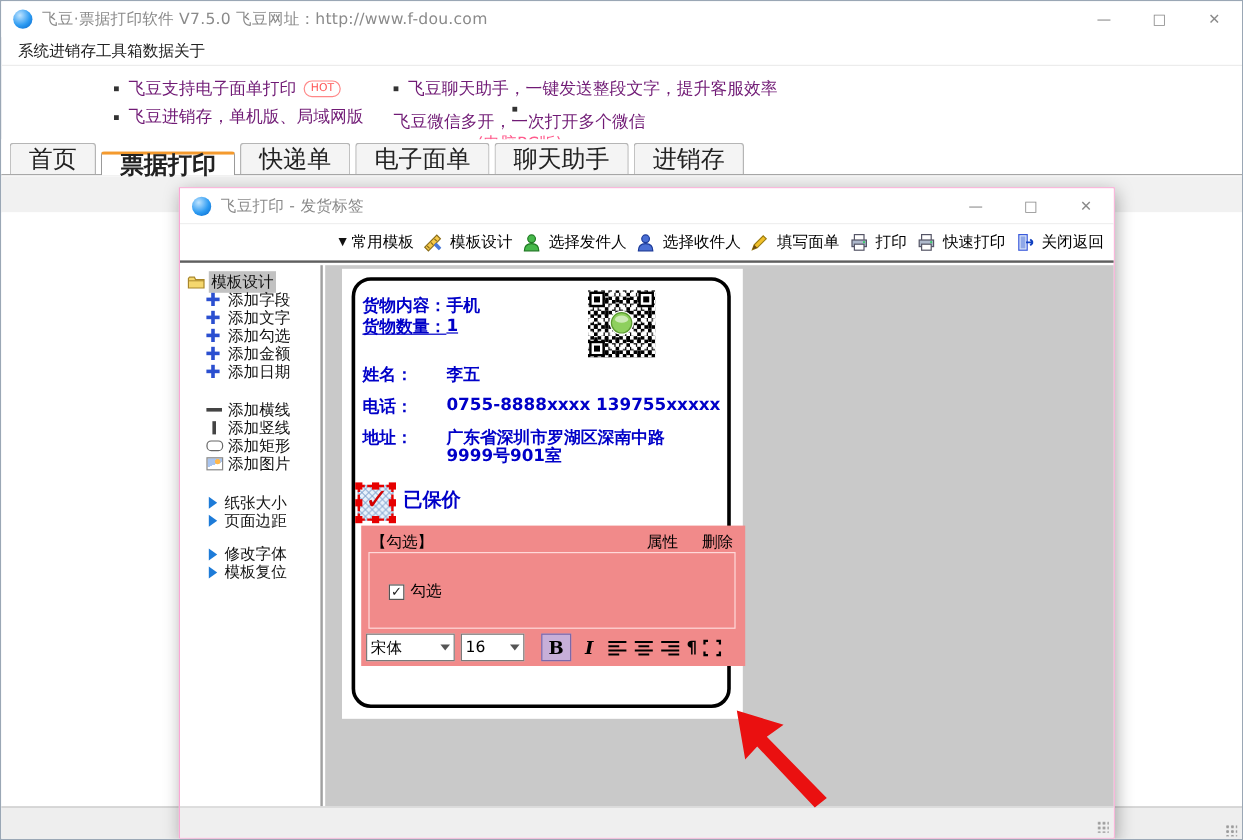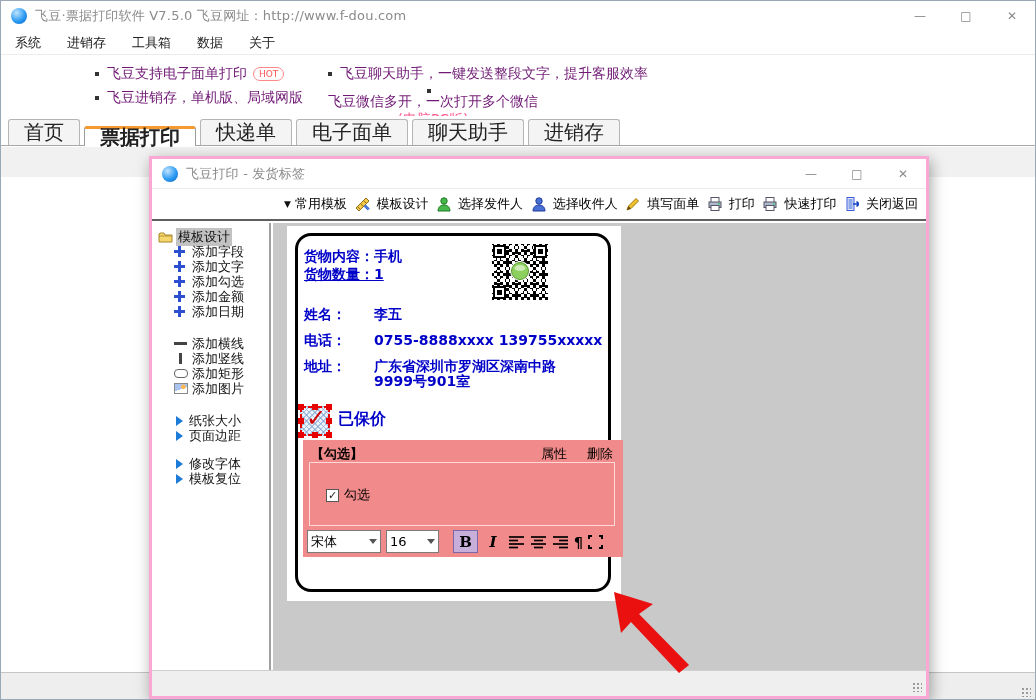--- a/index.html
+++ b/index.html
@@ -9,21 +9,21 @@
 
   
   .titlebar { position:absolute; left:0; top:0; width:100%; height:30px; background:#fff; display:flex; align-items:center; }
   .app-icon { width:16px; height:16px; border-radius:50%; margin:0 8px 0 10px;
       background:radial-gradient(circle at 35% 30%, #bfe4ff, #2d9bf2 55%, #0b6ed0 90%); }
   .win-title { color:#8a8a8a; font-size:13px; letter-spacing:.2px; }
   .win-controls { position:absolute; right:0; top:0; height:30px; display:flex; }
   .wbtn { width:46px; height:30px; display:flex; align-items:center; justify-content:center; color:#8a8a8a; font-size:12px; }
 
   
-  .menubar { position:absolute; left:0; top:30px; width:100%; height:24px; display:flex; align-items:center; gap:26px; padding-left:14px; border-bottom:1px solid #ececec; }
+  .menubar { position:absolute; left:0; top:30px; width:100%; height:24px; display:flex; align-items:center; padding-left:14px; border-bottom:1px solid #ececec; }
   .menu-item { color:#222; }
 
   
   .promo { position:absolute; display:flex; align-items:center; font-size:14px; }
   .bullet { width:4px; height:4px; background:#333; margin-right:8px; }
   .plink { color:#701a75; }
   .hot { margin-left:6px; font-size:9px; color:#f55; border:1px solid #f88; border-radius:8px; padding:0 5px; line-height:12px; }
   .pink { color:#ff5a8c; }
 
   
@@ -31,21 +31,21 @@
   .tab { height:26px; padding:0 15px; display:flex; align-items:center; background:#f4f4f4; border:1px solid #b5b5b5; border-bottom:none; border-radius:3px 3px 0 0; font-size:20px; color:#222; margin-bottom:0; }
   .tab.active { height:20px; background:#fff; border-color:#9a9a9a; border-top:3px solid #f49a2e; font-weight:bold; margin-bottom:-1px; z-index:2; }
 
   .strip { position:absolute; left:0; top:146px; width:100%; height:30px; background:#f1f1f1; }
   .main-area { position:absolute; left:0; top:176px; width:100%; height:495px; background:#fff; }
   .statusbar-main { position:absolute; left:0; top:671px; width:100%; height:29px; background:#eee; border-top:1px solid #c5c5c5; }
   .grip { position:absolute; right:4px; bottom:4px; width:10px; height:10px;
       background:radial-gradient(circle,#9a9a9a 1px,transparent 1.4px) 0 0/4px 4px; }
 
   
-  .dialog { position:absolute; left:148px; top:155px; width:780px; height:543px; background:#fff; border:3px solid #f9a8d4; box-shadow:2px 4px 14px rgba(0,0,0,.35); }
+  .dialog { position:absolute; left:148px; top:155px; width:780px; height:543px; background:#fff; border:1px solid #f9a8d4; box-shadow:2px 4px 14px rgba(0,0,0,.35); }
   .dlg-titlebar { position:absolute; left:0; top:0; width:100%; height:30px; display:flex; align-items:center; border-bottom:1px solid #ececec; background:#fff; }
   .dlg-toolbar { position:absolute; left:0; top:30px; width:100%; height:32px; display:flex; align-items:center; justify-content:space-between; padding:0 8px 0 132px; border-bottom:2px solid #5f5f5f; background:#fff; }
   .titem { display:flex; align-items:center; gap:4px; color:#000; white-space:nowrap; }
   .titem svg { display:block; }
   .caret { font-size:9px; color:#111; }
 
   .dlg-side { position:absolute; left:0; top:64px; bottom:26px; width:119px; background:#fff; border-right:2px solid #a0a0a0; padding:6px 0 0 6px; overflow:hidden; }
   .trow { height:15px; display:flex; align-items:center; font-size:13px; color:#111; white-space:nowrap; }
   .trow.child { padding-left:16px; }
   .gap18 { height:17px; } .gap14 { height:13px; }
@@ -80,21 +80,21 @@
   .selbox .chk { position:absolute; left:4px; top:-4px; color:#d40000; font-size:24px; font-weight:bold; }
   .hdl { position:absolute; width:6px; height:6px; background:#e60000; }
   .h-tl{left:-4px;top:-4px}.h-tc{left:10px;top:-4px}.h-tr{right:-4px;top:-4px}
   .h-ml{left:-4px;top:10px}.h-mr{right:-4px;top:10px}
   .h-bl{left:-4px;bottom:-4px}.h-bc{left:10px;bottom:-4px}.h-br{right:-4px;bottom:-4px}
   .insured { position:absolute; left:51px; top:183px; color:#0000c8; font-weight:bold; font-size:16px; }
 
   
   .popup { position:absolute; left:151px; top:281px; width:320px; height:117px; background:#f18a8a; z-index:5; }
   .pop-head { position:absolute; left:8px; right:10px; top:5px; display:flex; align-items:center; color:#000; }
-  .pop-title { font-weight:bold; }
+  .pop-title { font-weight:normal; }
   .pop-actions { margin-left:auto; display:flex; gap:20px; }
   .pop-inner { position:absolute; left:6px; right:8px; top:22px; height:64px; border:1px solid #ffd9d9; }
   .pop-chkrow { position:absolute; left:16px; top:23px; display:flex; align-items:center; gap:5px; color:#000; }
   .cbx { width:13px; height:13px; background:#fff; border:1px solid #555; display:flex; align-items:center; justify-content:center; font-size:11px; color:#222; line-height:13px; }
   .fontbar { position:absolute; left:4px; bottom:4px; right:4px; height:23px; display:flex; align-items:center; gap:5px; }
   .dd { height:23px; background:#fff; border:1px solid #7a7a7a; display:flex; align-items:center; padding:0 3px; }
   .dd .ddtxt { flex:1; font-size:13px; color:#000; }
   .dd .ddarr { width:0; height:0; border-top:5px solid #555; border-left:4px solid transparent; border-right:4px solid transparent; margin-left:3px; }
   .dd1 { width:74px; } .dd2 { width:53px; }
   .fbtn { height:23px; display:flex; align-items:center; justify-content:center; color:#000; }

